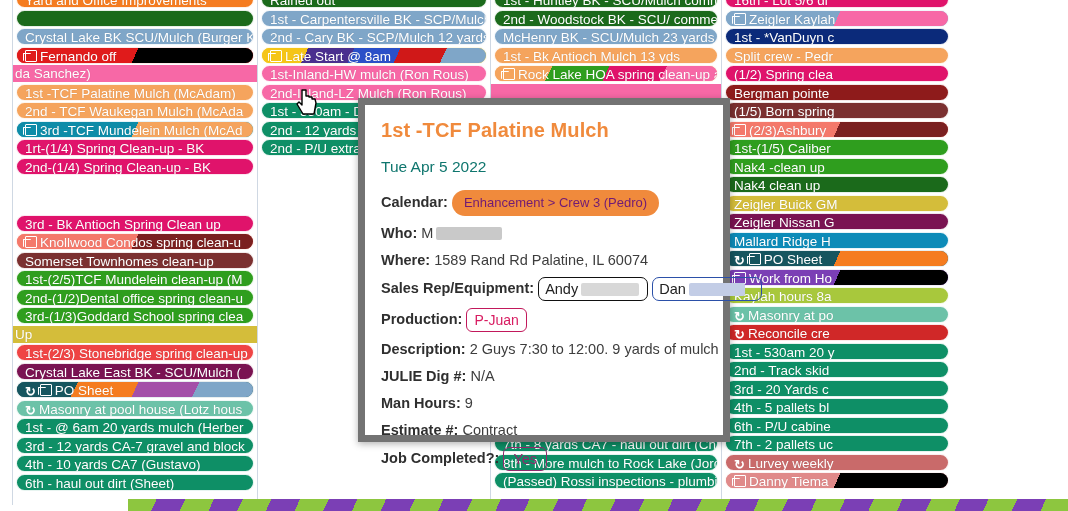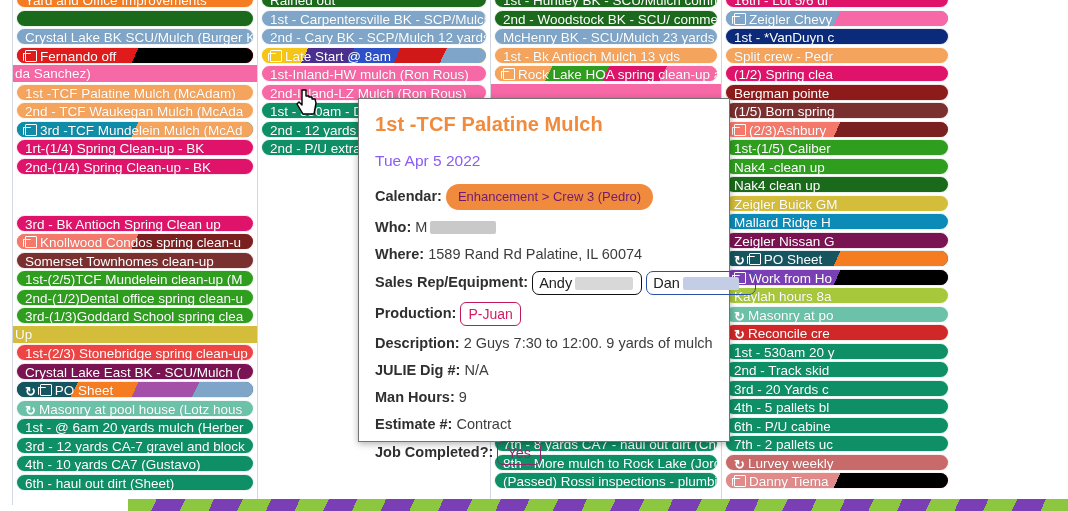--- a/index.html
+++ b/index.html
@@ -28,24 +28,24 @@
 
   
   .stripe{position:absolute;inset:0;z-index:1;}
 
   
   .ribbon{position:absolute;left:128px;top:499px;width:940px;height:12px;
     background:repeating-linear-gradient(115deg,#8dc63f 0 26px,#7b3fb5 26px 52px);}
 
   
   .popup{position:absolute;left:358px;top:98px;width:372px;height:344px;background:#fff;
-         border:1px solid #737373;box-shadow:0 2px 7px rgba(0,0,0,.30);box-sizing:border-box;
+         border:7px solid #737373;box-shadow:0 2px 7px rgba(0,0,0,.30);box-sizing:border-box;
          padding:14px 16px 10px 16px;z-index:50;}
   .pp-title{color:#f08a3c;font-size:20px;font-weight:bold;margin:0 0 12px 0;letter-spacing:.1px;}
-  .pp-date{color:#8b5cf6;font-size:15.5px;margin:16px 0 14px 0;}
+  .pp-date{color:#0f766e;font-size:15.5px;margin:16px 0 14px 0;}
   .pp-row{font-size:14.5px;color:#3d3d3d;margin:0 0 7px 0;line-height:20px;white-space:nowrap;}
   .pp-lab{font-weight:bold;color:#2f2f2f;}
   .pill{display:inline-block;background:#f08a3c;color:#701a75;border-radius:13px;padding:3px 12px;
         font-size:13px;font-weight:normal;vertical-align:middle;}
   .pill-out{display:inline-block;border:1px solid #c2185b;color:#d81b60;border-radius:6px;
         padding:1px 7px;font-size:14px;vertical-align:middle;}
   .pill-yes{display:inline-block;border:1px solid #8e2a6b;color:#8e2a6b;border-radius:6px;
         padding:1px 9px;font-size:14.5px;vertical-align:middle;}
   .fieldbox{display:inline-block;border:1.5px solid #111;border-radius:7px;padding:1px 6px;
         font-size:14.5px;color:#222;vertical-align:middle;min-width:96px;}
@@ -125,33 +125,33 @@
         <div class="evt" style="background: rgb(14, 143, 102);"><span class="t">Miguel)</span></div>
         <div class="evt" style="background: rgb(14, 143, 102);"><span class="t">ith track skido (F</span></div>
         <div class="evt" style="background: rgb(14, 143, 102);"><span class="t">te (Gustavo)</span></div>
         <div class="evt" style="background: rgb(14, 143, 102);"><span class="t">um with skido (tal</span></div>
         <div class="evt" style="background: rgb(14, 143, 102);"><span class="t">7th - 8 yards CA7 - haul out dirt (Char</span></div>
         <div class="evt" style="background: rgb(14, 143, 102);"><span class="t">8th - More mulch to Rock Lake (Jorge</span></div>
         <div class="evt" style="background: rgb(14, 143, 102);"><span class="t">(Passed) Rossi inspections - plumbing</span></div>
       </div>
       <div class="col c3">
         <div class="evt" style="background: rgb(224, 19, 107); margin-top: -9px;"><span class="t">16th - Lot 5/6 di</span></div>
-        <div class="evt" style="background: rgb(127, 166, 200);"><div class="stripe" style="background: linear-gradient(115deg, rgb(127, 166, 200) 0%, rgb(127, 166, 200) 50%, rgb(247, 104, 166) 50%, rgb(247, 104, 166) 100%);"></div><span class="ic"><span class="ico-copy"></span></span><span class="t">Zeigler Chevy</span></div>
+        <div class="evt" style="background: rgb(127, 166, 200);"><div class="stripe" style="background: linear-gradient(115deg, rgb(127, 166, 200) 0%, rgb(127, 166, 200) 50%, rgb(247, 104, 166) 50%, rgb(247, 104, 166) 100%);"></div><span class="ic"><span class="ico-copy"></span></span><span class="t">Zeigler Kaylah</span></div>
         <div class="evt" style="background: rgb(11, 42, 122);"><span class="t">1st - *VanDuyn c</span></div>
         <div class="evt" style="background: rgb(245, 164, 93);"><span class="t">Split crew - Pedr</span></div>
         <div class="evt" style="background: rgb(224, 19, 107);"><span class="t">(1/2) Spring clea</span></div>
         <div class="evt" style="background: rgb(142, 27, 27);"><span class="t">Bergman pointe</span></div>
         <div class="evt" style="background: rgb(123, 48, 48);"><span class="t">(1/5) Born spring</span></div>
         <div class="evt" style="background: rgb(244, 121, 107);"><div class="stripe" style="background: linear-gradient(115deg, rgb(244, 121, 107) 0%, rgb(244, 121, 107) 50%, rgb(123, 32, 32) 50%, rgb(123, 32, 32) 100%);"></div><span class="ic"><span class="ico-copy"></span></span><span class="t">(2/3)Ashbury</span></div>
         <div class="evt" style="background: rgb(47, 158, 30);"><span class="t">1st-(1/5) Caliber</span></div>
         <div class="evt" style="background: rgb(47, 158, 30);"><span class="t">Nak4 -clean up</span></div>
         <div class="evt" style="background: rgb(27, 106, 27);"><span class="t">Nak4 clean up</span></div>
         <div class="evt" style="background: rgb(212, 189, 58);"><span class="t">Zeigler Buick GM</span></div>
+        <div class="evt" style="background: rgb(122, 19, 82);"><span class="t">Zeigler Nissan G</span></div>
         <div class="evt" style="background: rgb(13, 139, 184);"><span class="t">Mallard Ridge H</span></div>
-        <div class="evt" style="background: rgb(122, 19, 82);"><span class="t">Zeigler Nissan G</span></div>
         <div class="evt" style="background: rgb(22, 85, 95);"><div class="stripe" style="background: linear-gradient(115deg, rgb(22, 85, 95) 0%, rgb(22, 85, 95) 50%, rgb(245, 124, 32) 50%, rgb(245, 124, 32) 100%);"></div><span class="ic"><span class="ico-rec">↻</span> <span class="ico-copy"></span></span><span class="t">PO Sheet</span></div>
         <div class="evt" style="background: rgb(123, 63, 181);"><div class="stripe" style="background: linear-gradient(115deg, rgb(123, 63, 181) 0%, rgb(123, 63, 181) 50%, rgb(0, 0, 0) 50%, rgb(0, 0, 0) 100%);"></div><span class="ic"><span class="ico-copy"></span></span><span class="t">Work from Ho</span></div>
         <div class="evt" style="background: rgb(168, 200, 60);"><span class="t">Kaylah hours 8a</span></div>
         <div class="evt" style="background: rgb(108, 194, 168);"><span class="ic"><span class="ico-rec">↻</span></span><span class="t">Masonry at po</span></div>
         <div class="evt" style="background: rgb(208, 40, 40);"><span class="ic"><span class="ico-rec">↻</span></span><span class="t">Reconcile cre</span></div>
         <div class="evt" style="background: rgb(14, 143, 102);"><span class="t">1st - 530am 20 y</span></div>
         <div class="evt" style="background: rgb(14, 143, 102);"><span class="t">2nd - Track skid</span></div>
         <div class="evt" style="background: rgb(14, 143, 102);"><span class="t">3rd - 20 Yards c</span></div>
         <div class="evt" style="background: rgb(14, 143, 102);"><span class="t">4th - 5 pallets bl</span></div>
         <div class="evt" style="background: rgb(14, 143, 102);"><span class="t">6th - P/U cabine</span></div>

